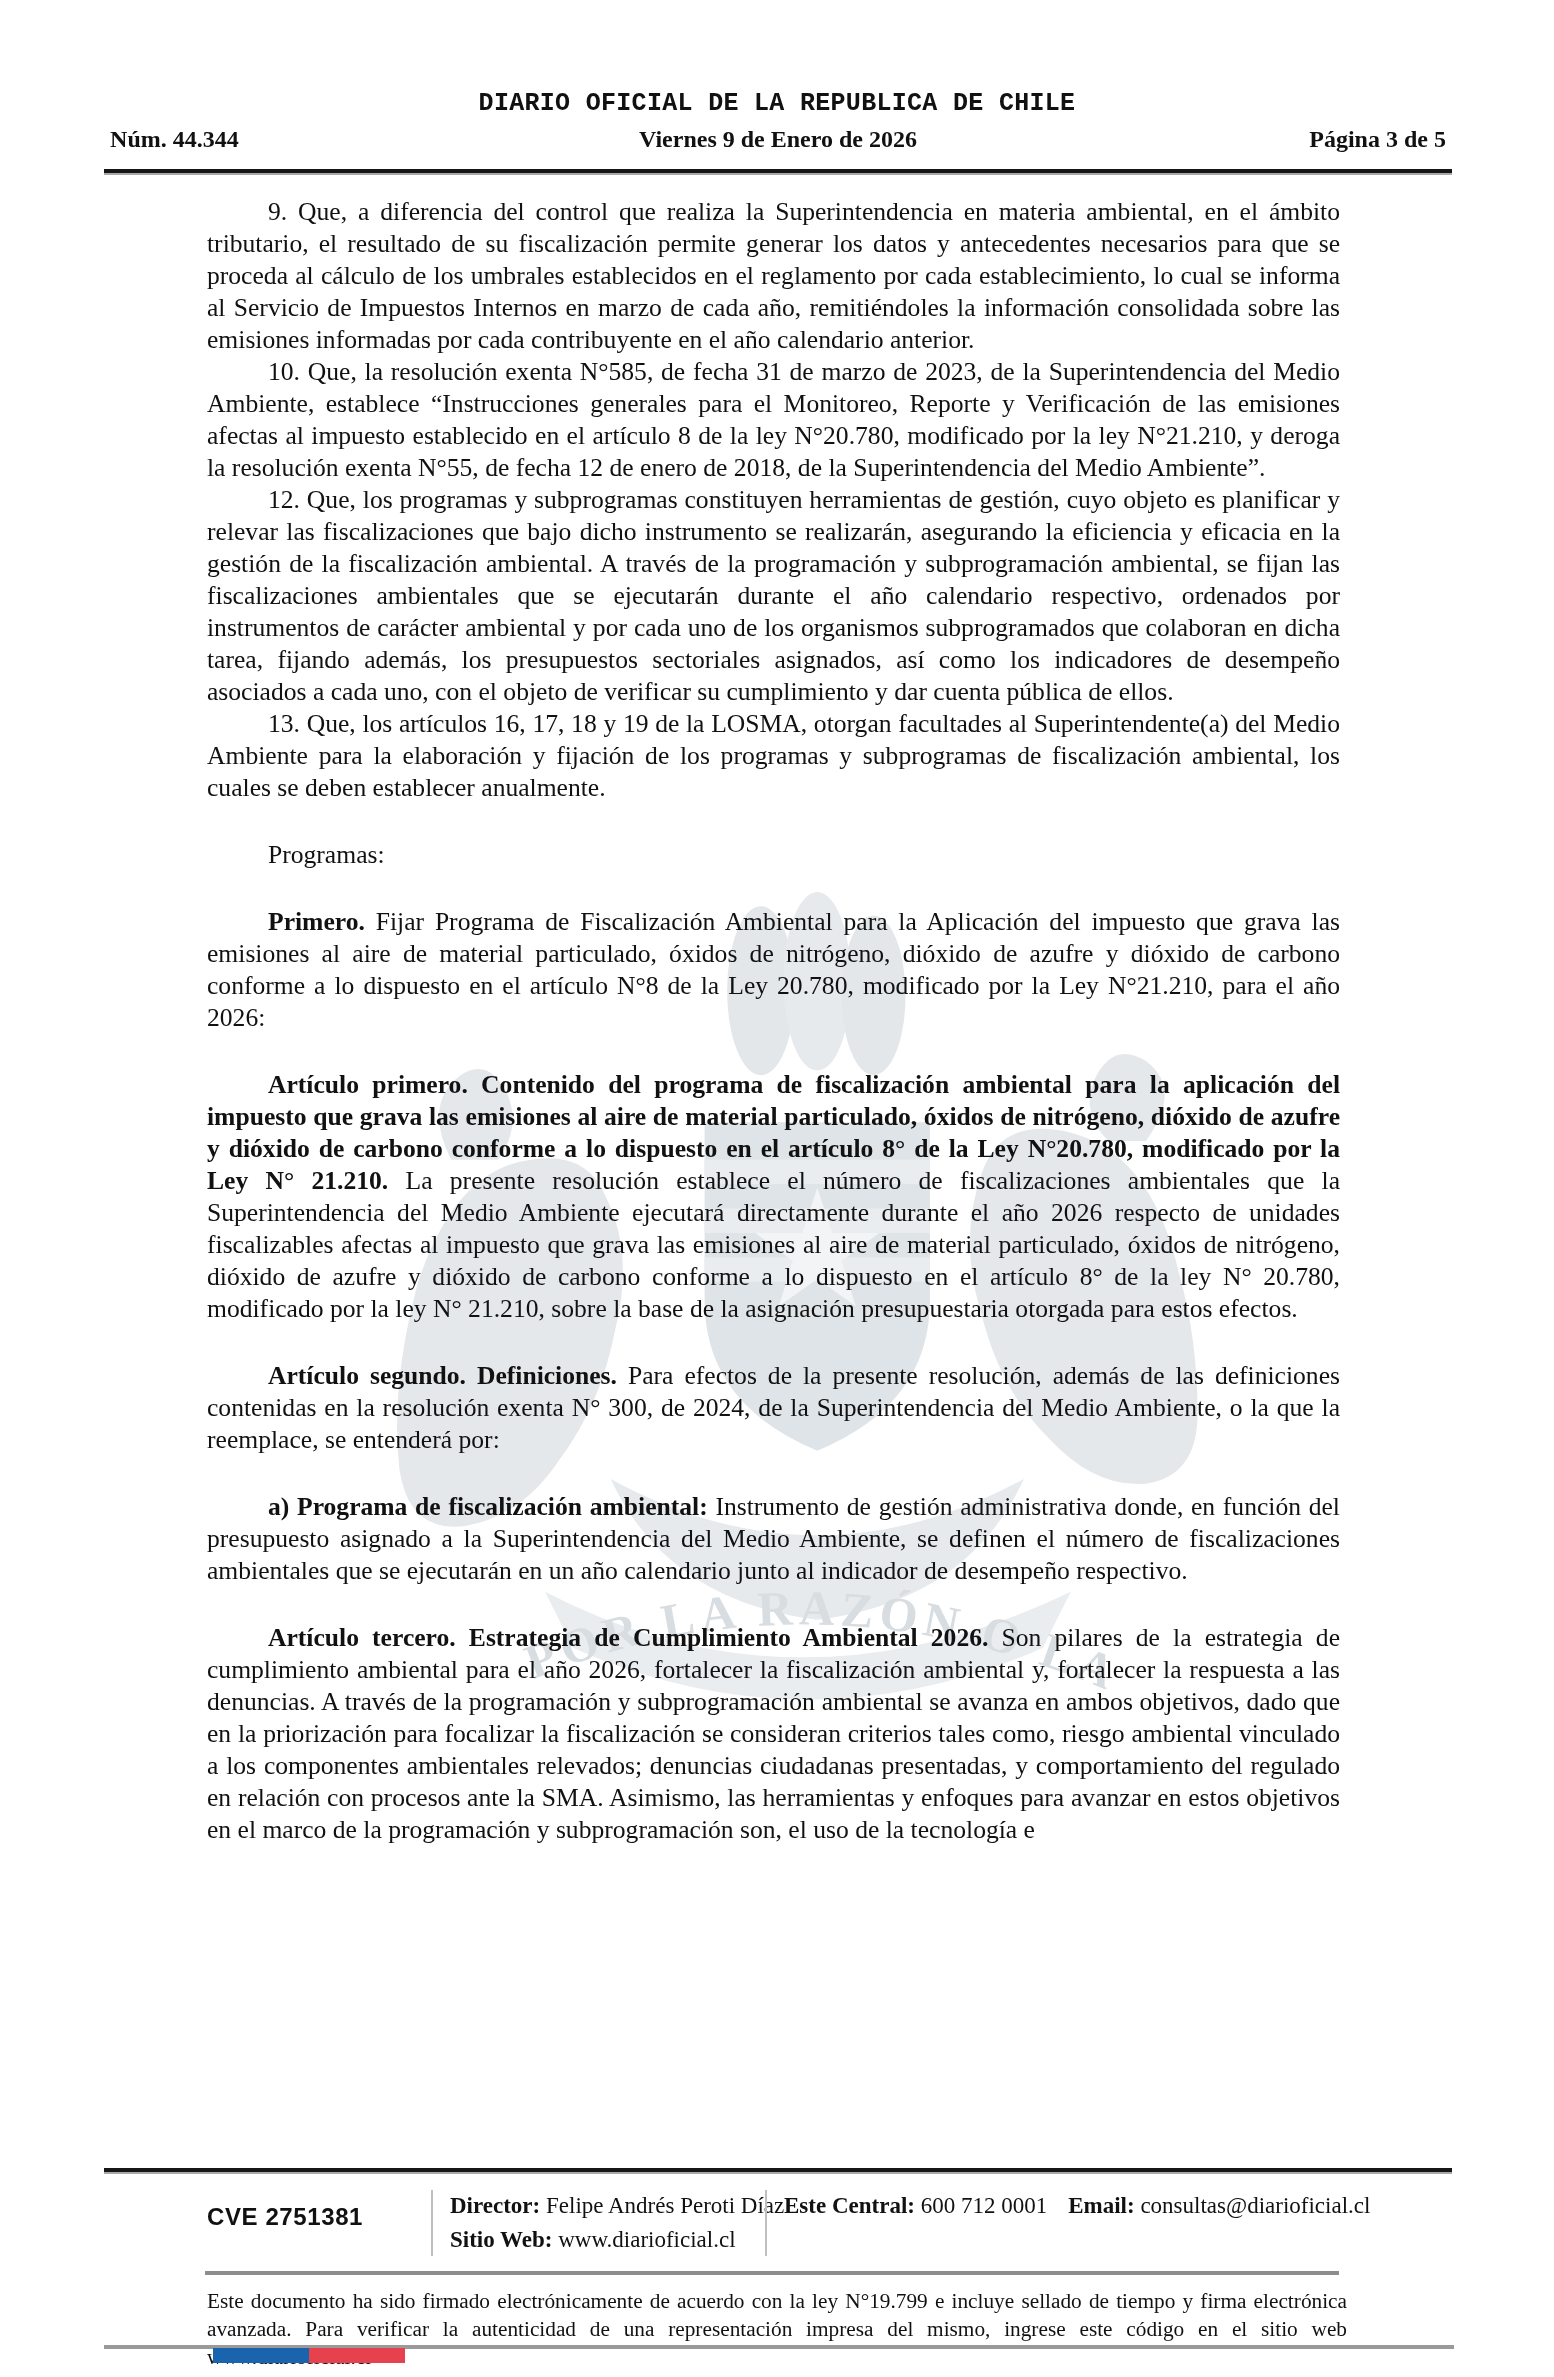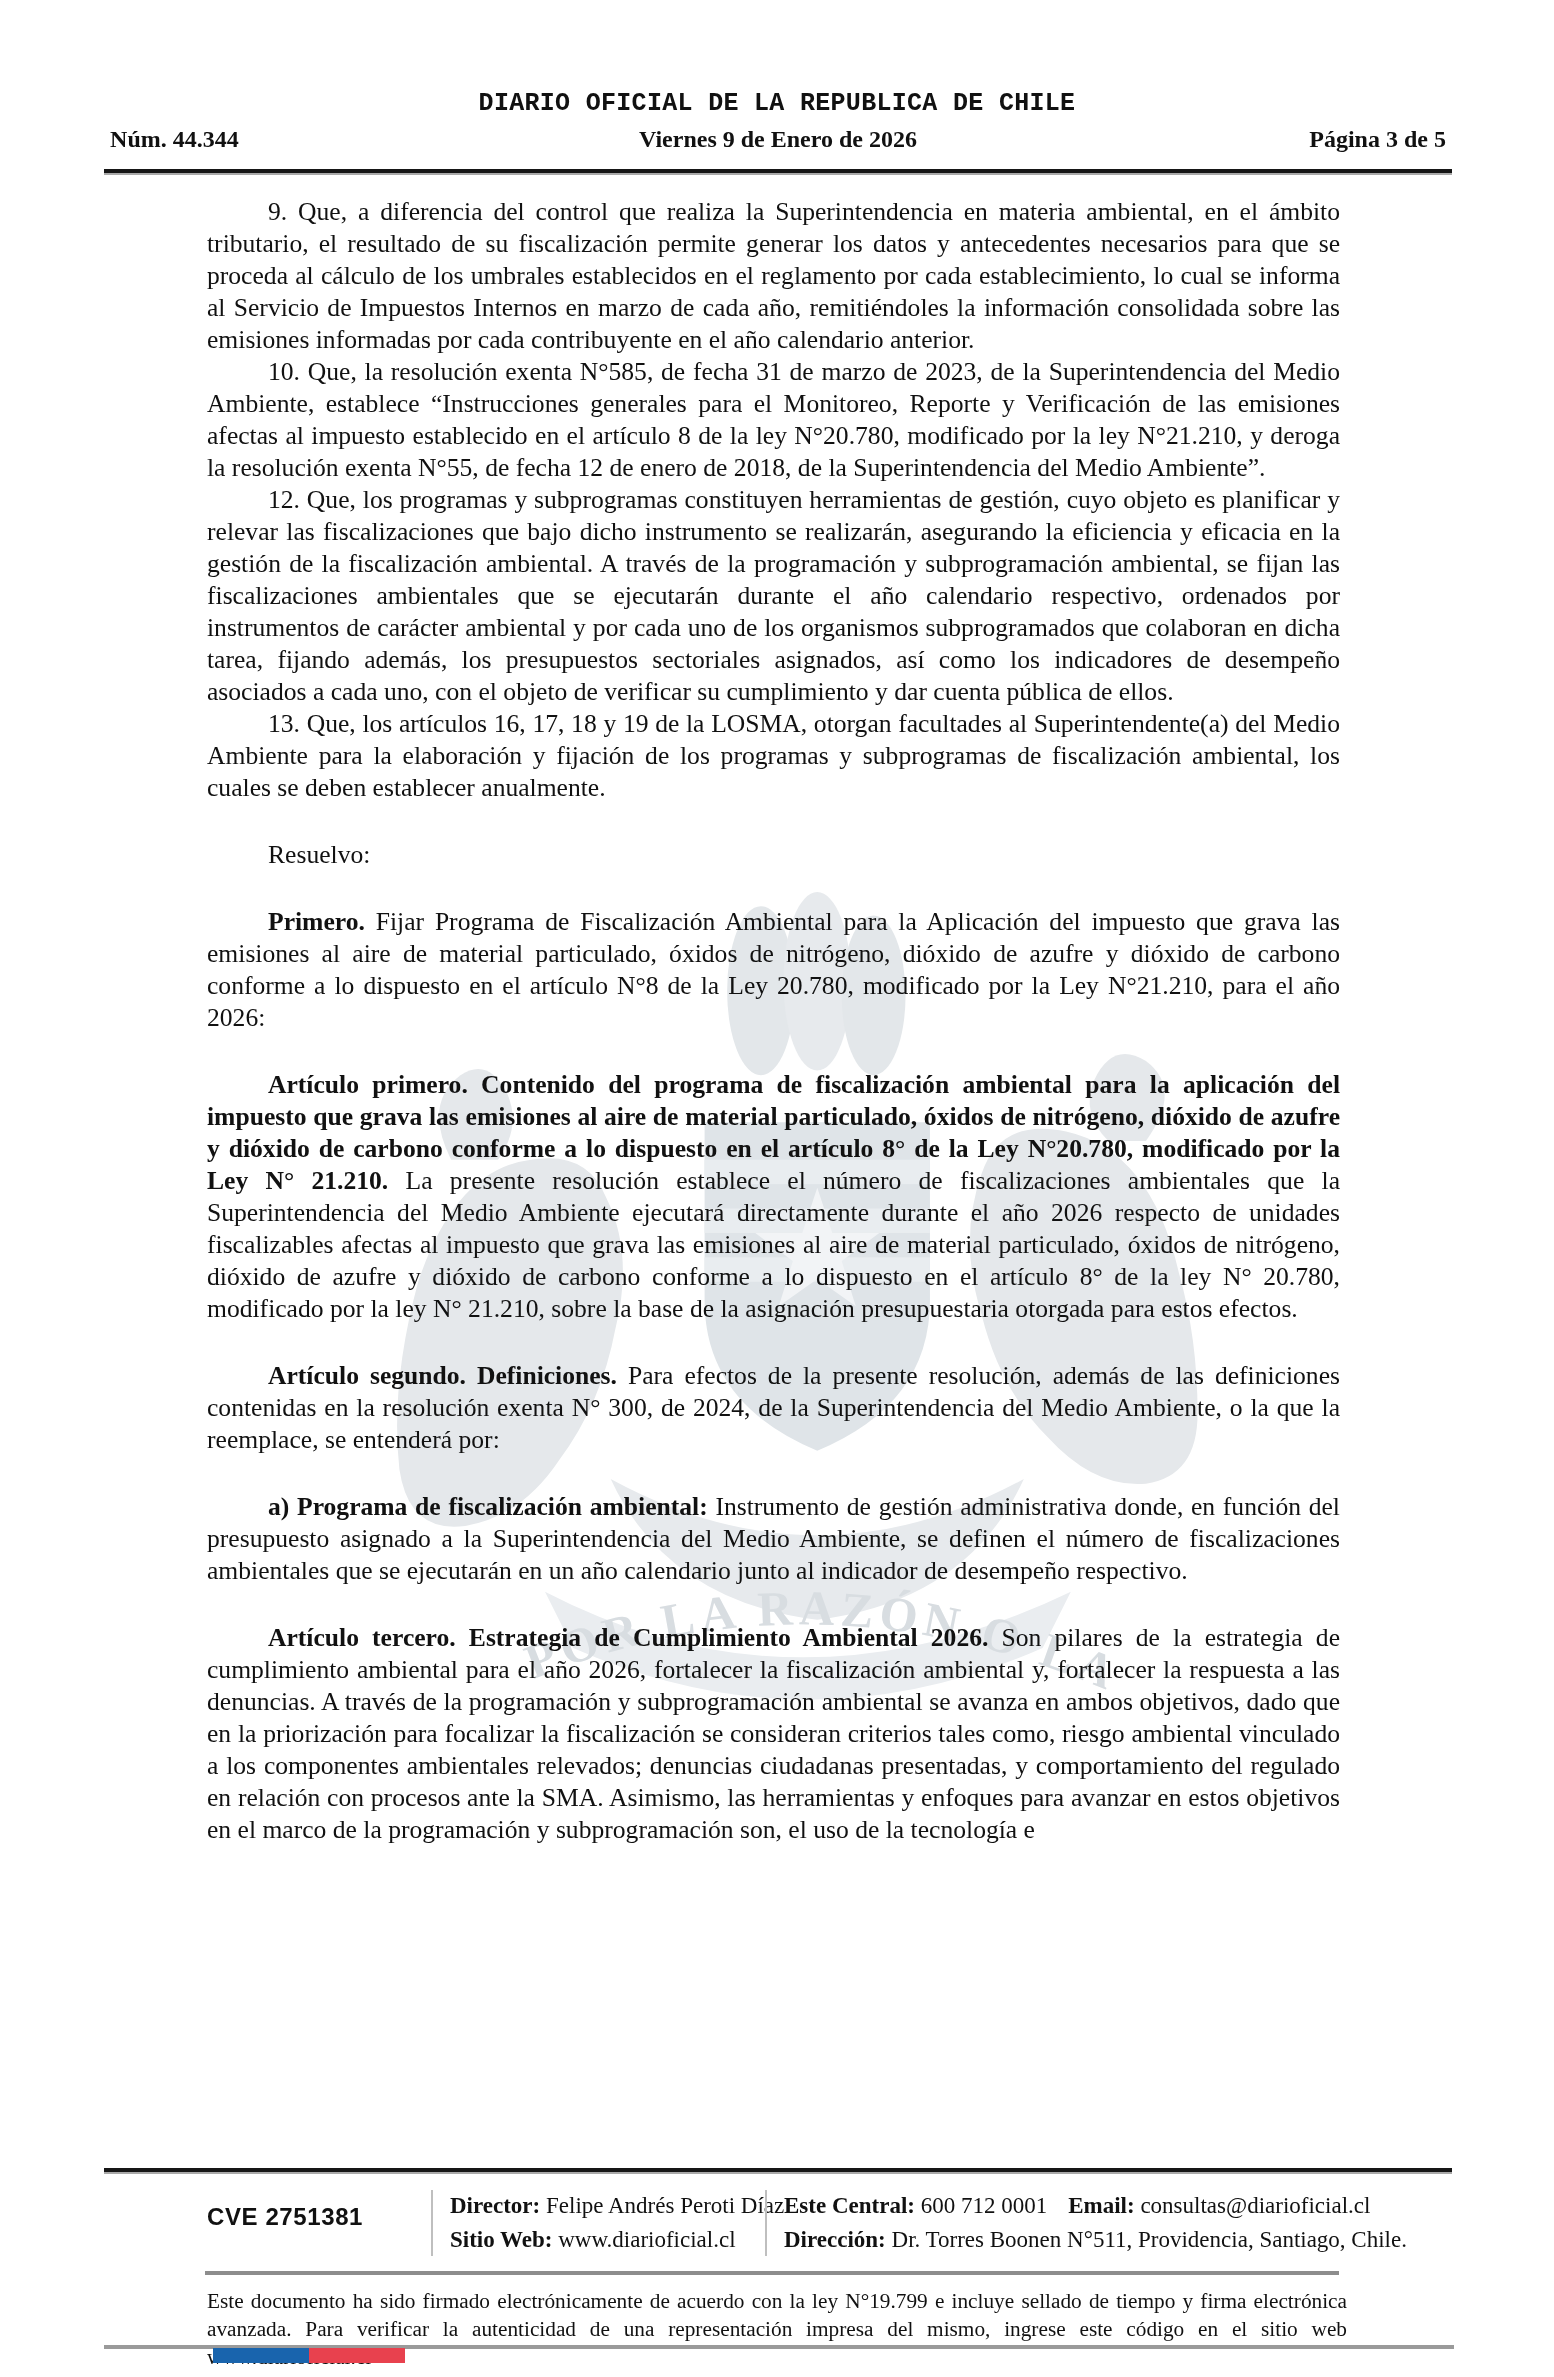--- a/index.html
+++ b/index.html
@@ -104,41 +104,40 @@
       <span class="hdr-page">Página 3 de 5</span>
     </div>
     <div class="hdr-rule"></div>
   </div>
 
   <div class="doc-body">
     <p class="para"><b></b><span>9. Que, a diferencia del control que realiza la Superintendencia en materia ambiental, en el ámbito tributario, el resultado de su fiscalización permite generar los datos y antecedentes necesarios para que se proceda al cálculo de los umbrales establecidos en el reglamento por cada establecimiento, lo cual se informa al Servicio de Impuestos Internos en marzo de cada año, remitiéndoles la información consolidada sobre las emisiones informadas por cada contribuyente en el año calendario anterior.</span></p>
     <p class="para"><b></b><span>10. Que, la resolución exenta N°585, de fecha 31 de marzo de 2023, de la Superintendencia del Medio Ambiente, establece “Instrucciones generales para el Monitoreo, Reporte y Verificación de las emisiones afectas al impuesto establecido en el artículo 8 de la ley N°20.780, modificado por la ley N°21.210, y deroga la resolución exenta N°55, de fecha 12 de enero de 2018, de la Superintendencia del Medio Ambiente”.</span></p>
     <p class="para"><b></b><span>12. Que, los programas y subprogramas constituyen herramientas de gestión, cuyo objeto es planificar y relevar las fiscalizaciones que bajo dicho instrumento se realizarán, asegurando la eficiencia y eficacia en la gestión de la fiscalización ambiental. A través de la programación y subprogramación ambiental, se fijan las fiscalizaciones ambientales que se ejecutarán durante el año calendario respectivo, ordenados por instrumentos de carácter ambiental y por cada uno de los organismos subprogramados que colaboran en dicha tarea, fijando además, los presupuestos sectoriales asignados, así como los indicadores de desempeño asociados a cada uno, con el objeto de verificar su cumplimiento y dar cuenta pública de ellos.</span></p>
     <p class="para"><b></b><span>13. Que, los artículos 16, 17, 18 y 19 de la LOSMA, otorgan facultades al Superintendente(a) del Medio Ambiente para la elaboración y fijación de los programas y subprogramas de fiscalización ambiental, los cuales se deben establecer anualmente.</span></p>
-    <p class="para gap"><b></b><span>Resuelvo:</span></p>
+    <p class="para gap"><b></b><span>Programas:</span></p>
     <p class="para gap"><b>Primero.</b><span> Fijar Programa de Fiscalización Ambiental para la Aplicación del impuesto que grava las emisiones al aire de material particulado, óxidos de nitrógeno, dióxido de azufre y dióxido de carbono conforme a lo dispuesto en el artículo N°8 de la Ley 20.780, modificado por la Ley N°21.210, para el año 2026:</span></p>
     <p class="para gap"><b>Artículo primero. Contenido del programa de fiscalización ambiental para la aplicación del impuesto que grava las emisiones al aire de material particulado, óxidos de nitrógeno, dióxido de azufre y dióxido de carbono conforme a lo dispuesto en el artículo 8° de la Ley N°20.780, modificado por la Ley N° 21.210.</b><span> La presente resolución establece el número de fiscalizaciones ambientales que la Superintendencia del Medio Ambiente ejecutará directamente durante el año 2026 respecto de unidades fiscalizables afectas al impuesto que grava las emisiones al aire de material particulado, óxidos de nitrógeno, dióxido de azufre y dióxido de carbono conforme a lo dispuesto en el artículo 8° de la ley N° 20.780, modificado por la ley N° 21.210, sobre la base de la asignación presupuestaria otorgada para estos efectos.</span></p>
     <p class="para gap"><b>Artículo segundo. Definiciones.</b><span> Para efectos de la presente resolución, además de las definiciones contenidas en la resolución exenta N° 300, de 2024, de la Superintendencia del Medio Ambiente, o la que la reemplace, se entenderá por:</span></p>
     <p class="para gap"><b>a) Programa de fiscalización ambiental:</b><span> Instrumento de gestión administrativa donde, en función del presupuesto asignado a la Superintendencia del Medio Ambiente, se definen el número de fiscalizaciones ambientales que se ejecutarán en un año calendario junto al indicador de desempeño respectivo.</span></p>
     <p class="para gap"><b>Artículo tercero. Estrategia de Cumplimiento Ambiental 2026.</b><span> Son pilares de la estrategia de cumplimiento ambiental para el año 2026, fortalecer la fiscalización ambiental y, fortalecer la respuesta a las denuncias. A través de la programación y subprogramación ambiental se avanza en ambos objetivos, dado que en la priorización para focalizar la fiscalización se consideran criterios tales como, riesgo ambiental vinculado a los componentes ambientales relevados; denuncias ciudadanas presentadas, y comportamiento del regulado en relación con procesos ante la SMA. Asimismo, las herramientas y enfoques para avanzar en estos objetivos en el marco de la programación y subprogramación son, el uso de la tecnología e</span></p>
   </div>
 
   <div class="ftr-rule-top"></div>
 
   <div class="ftr-box">
     <div class="ftr-cve">CVE 2751381</div>
     <div class="ftr-div1"></div>
     <div class="ftr-col director">
       <div><b>Director:</b><span> Felipe Andrés Peroti Díaz</span></div>
       <div><b>Sitio Web:</b><span> www.diarioficial.cl</span></div>
     </div>
     <div class="ftr-div2"></div>
     <div class="ftr-col contact">
       <div><b>Este Central:</b><span> 600 712 0001</span><span class="ftr-spacer"></span><b>Email:</b><span> consultas@diarioficial.cl</span></div>
-      <div><b>Dirección:</b><span> Dr. Torres Boonen N°511, Providencia, Santiago, Chile.</span></div>
     </div>
   </div>
 
   <div class="ftr-rule-mid"></div>
 
   <div class="legal">Este documento ha sido firmado electrónicamente de acuerdo con la ley N°19.799 e incluye sellado de tiempo y firma electrónica avanzada. Para verificar la autenticidad de una representación impresa del mismo, ingrese este código en el sitio web www.diarioficial.cl</div>
 
   <div class="ftr-rule-bottom"></div>
 
   <div class="flag">

